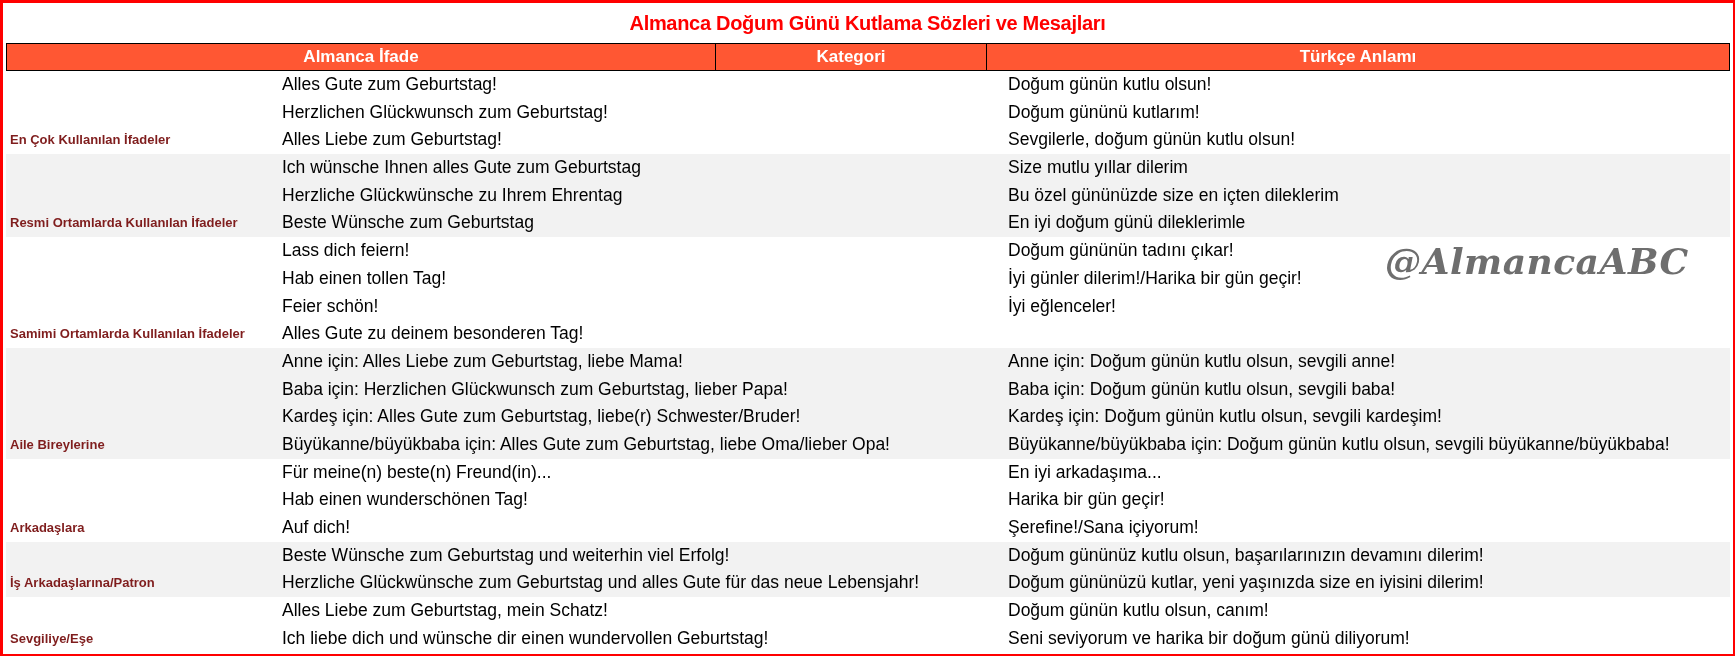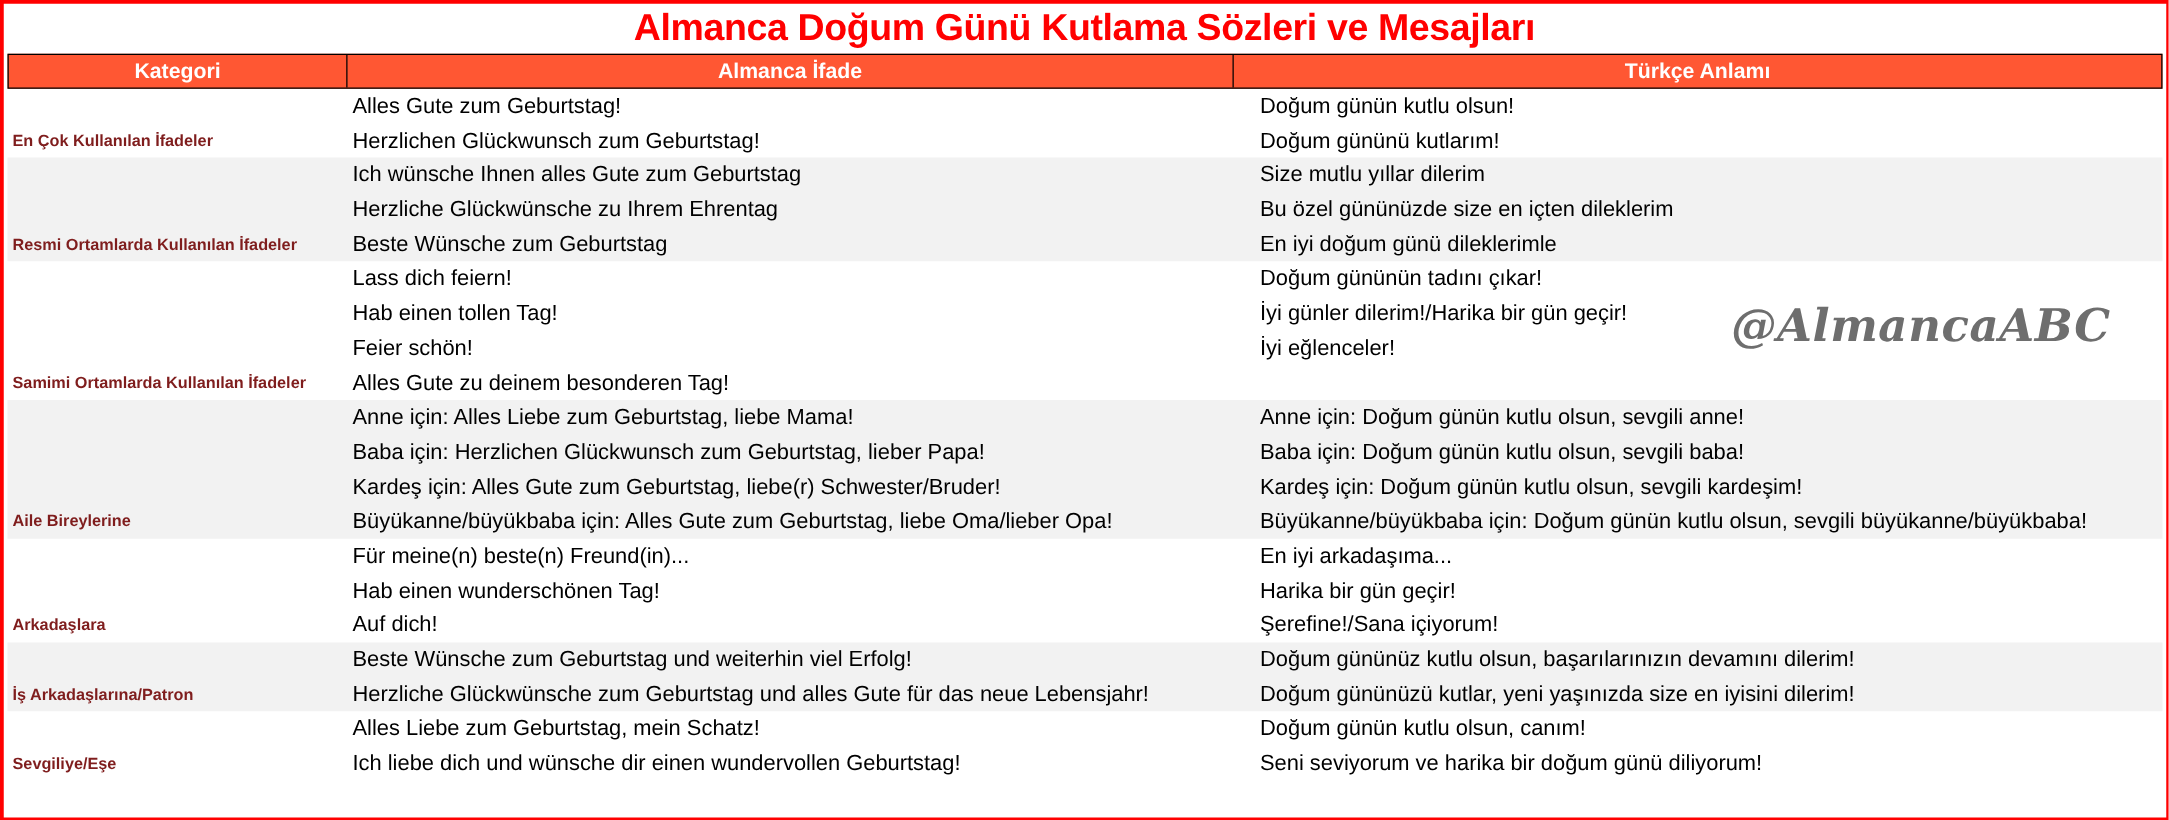--- a/index.html
+++ b/index.html
@@ -27,21 +27,21 @@
     }
     .title {
       position: absolute;
       left: 0;
       top: 3px;
       width: 1735px;
       height: 52px;
       text-align: center;
       color: #ff0000;
       font-weight: bold;
-      font-size: 30px;
+      font-size: 20px;
       line-height: 40px;
       letter-spacing: -0.3px;
     }
     .table {
       position: absolute;
       left: 6px;
       top: 43px;
       width: 1724px;
     }
     .header {
@@ -115,38 +115,42 @@
   </style>
 </head>
 <body>
 
 <div class="frame"></div>
 
 <h1 class="title" style="margin:0;">Almanca Doğum Günü Kutlama Sözleri ve Mesajları</h1>
 
 <div class="table">
   <div class="header">
+    <div class="hcell c2">Almanca İfade</div>
     <div class="hcell c1">Kategori</div>
-    <div class="hcell c2">Almanca İfade</div>
     <div class="hcell c3">Türkçe Anlamı</div>
   </div>
   <div id="table-body">
       <div class="group">
         <div class="cat">
           <span>En Çok Kullanılan İfadeler</span>
         </div>
         <div class="rows">
           <div class="row">
             <div class="de">Alles Gute zum Geburtstag!</div>
             <div class="tr">Doğum günün kutlu olsun!</div>
           </div>
           <div class="row">
             <div class="de">Herzlichen Glückwunsch zum Geburtstag!</div>
             <div class="tr">Doğum gününü kutlarım!</div>
           </div>
+          <div class="row">
+            <div class="de">Alles Liebe zum Geburtstag!</div>
+            <div class="tr">Sevgilerle, doğum günün kutlu olsun!</div>
+          </div>
         </div>
       </div>
       <div class="group shaded">
         <div class="cat">
           <span>Resmi Ortamlarda Kullanılan İfadeler</span>
         </div>
         <div class="rows">
           <div class="row">
             <div class="de">Ich wünsche Ihnen alles Gute zum Geburtstag</div>
             <div class="tr">Size mutlu yıllar dilerim</div>

